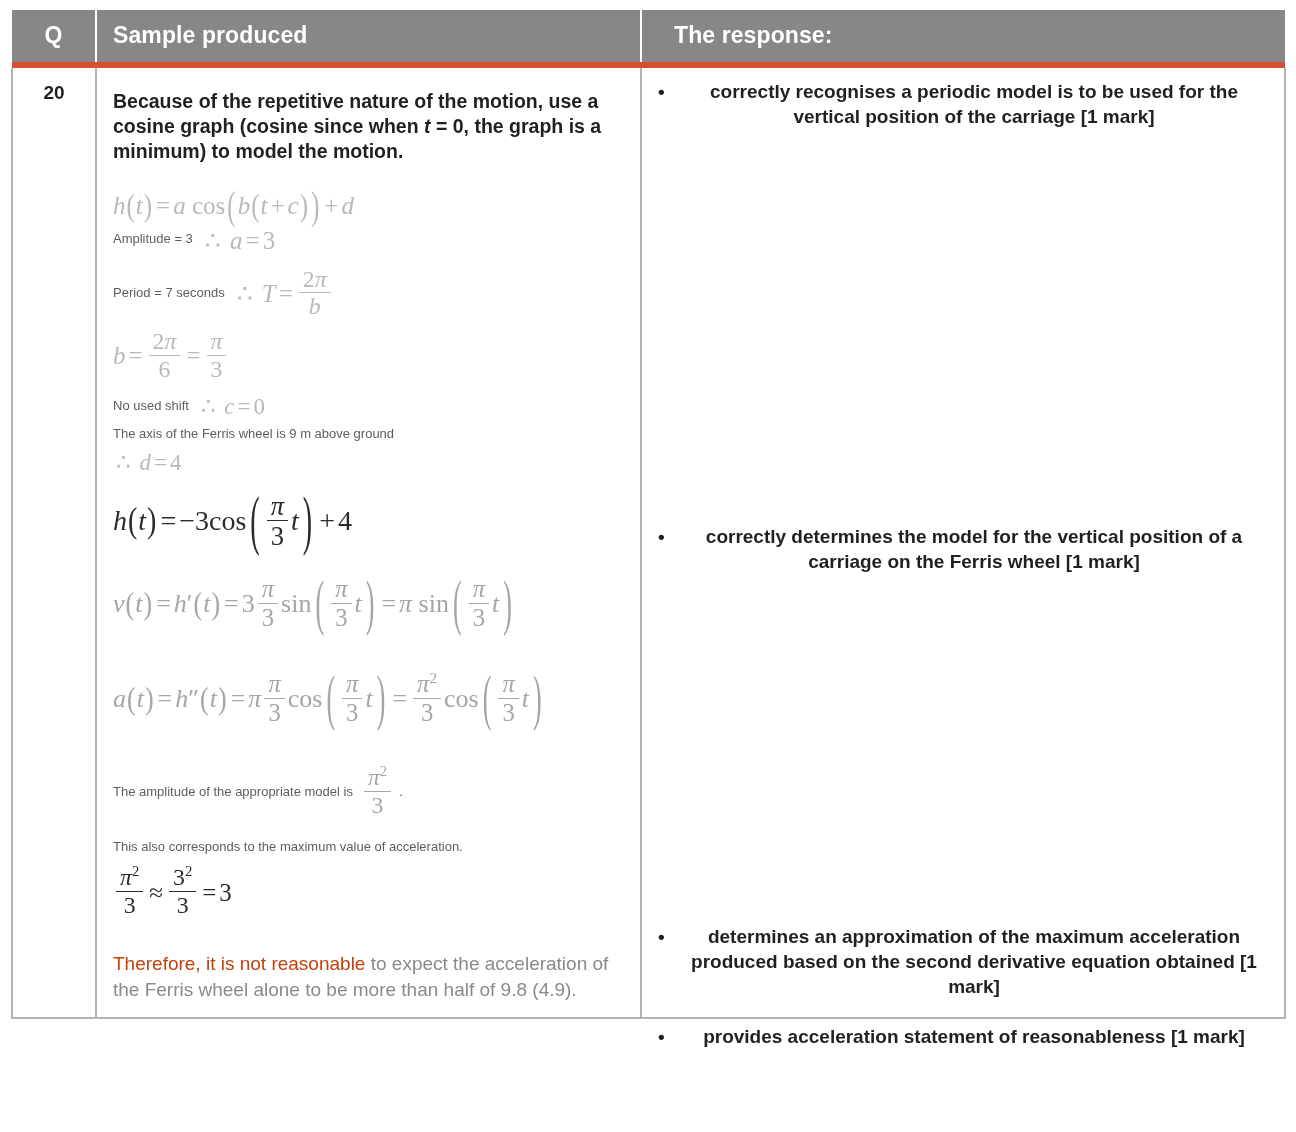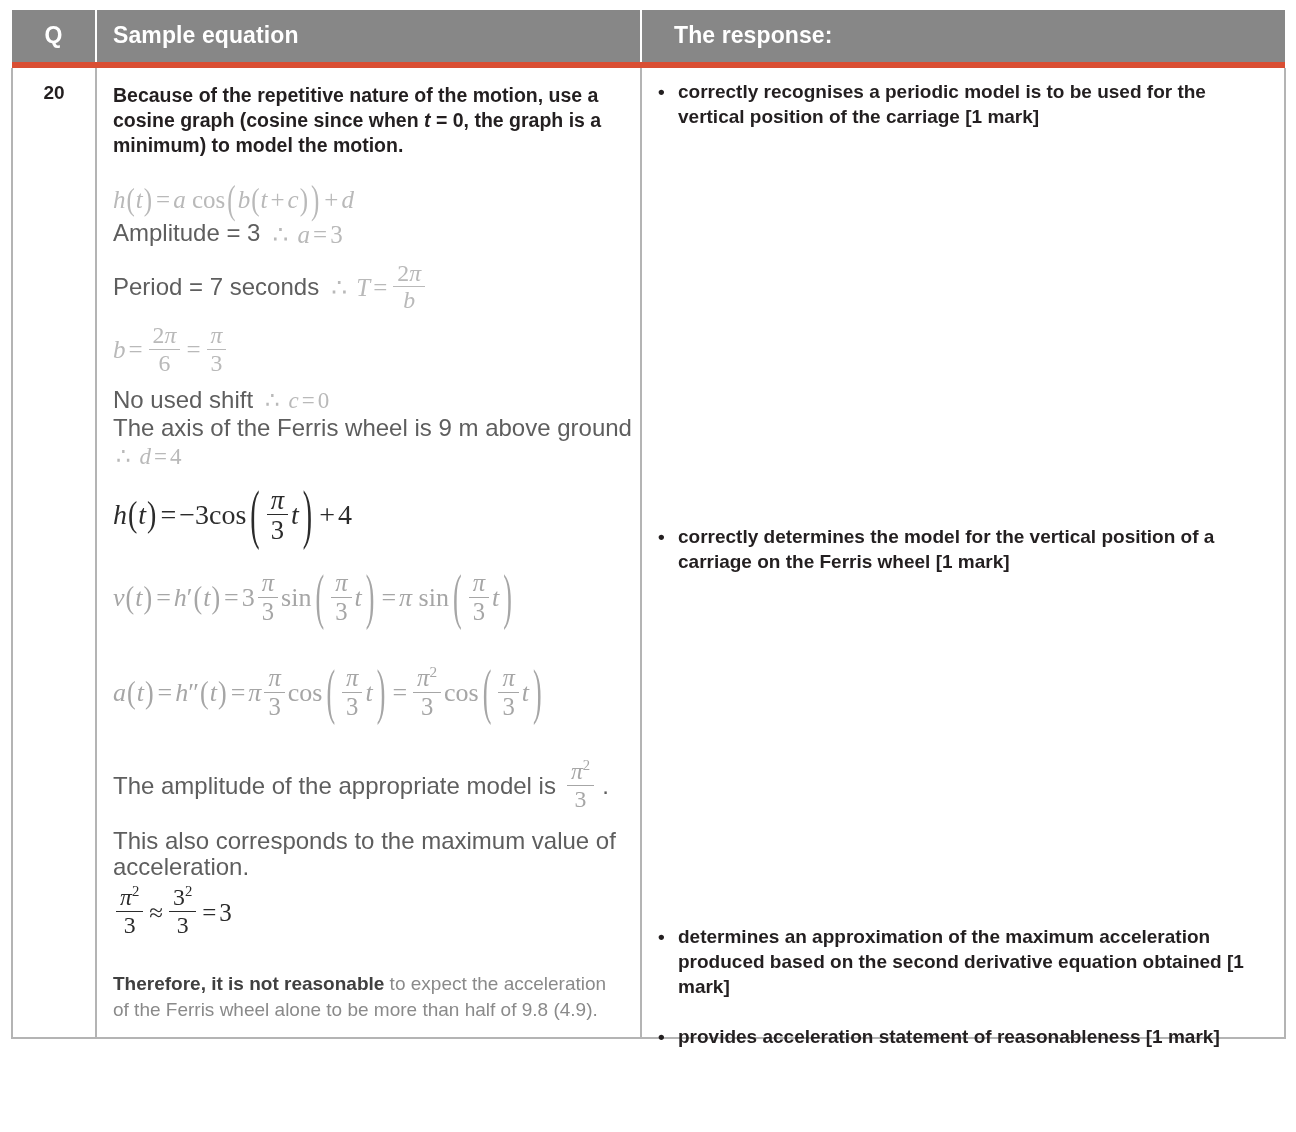--- a/index.html
+++ b/index.html
@@ -78,38 +78,38 @@
     width: 84px;
     text-align: center;
     padding: 14px 0 0 0;
     font-size: 19px;
     font-weight: bold;
     color: #231f20;
     border-left: 2px solid #b4b4b4;
   }
   td.cell-sample {
     width: 545px;
-    padding: 15px 14px 14px 16px;
+    padding: 21px 14px 14px 16px;
   }
   td.cell-resp {
     padding: 11px 14px 14px 16px;
   }
 
   
   .intro-para {
     font-size: 19.5px;
     line-height: 25px;
     font-weight: bold;
     color: #231f20;
     margin: 0 0 4px 0;
   }
   .intro-para .ital { font-style: italic; }
 
   .stmt {
-    font-size: 24px;
+    font-size: 13px;
     line-height: 26px;
     color: #8a8a8a;
     margin: 0;
     white-space: nowrap;
   }
   .stmt.dark { color: #5e5e5e; }
 
   
   .math {
     font-family: "Liberation Serif", "DejaVu Serif", serif;
@@ -203,22 +203,22 @@
     margin: 0;
   }
 
   .final-para {
     font-size: 19px;
     line-height: 26px;
     color: #8a8a8a;
     margin: 0;
   }
   .final-para b {
-    color: #404040;
-    font-weight: bold;
+    color: #c2410c;
+    font-weight: normal;
   }
 
   
   .resp-list {
     list-style: none;
     margin: 0;
     padding: 0;
     position: relative;
     height: 100%;
   }
@@ -233,40 +233,41 @@
     color: #231f20;
   }
   .resp-bullet {
     flex: 0 0 auto;
     width: 20px;
     font-size: 19px;
     line-height: 25px;
   }
   .resp-text {
     flex: 1 1 auto;
+    text-align: center;
   }
   .resp-text .mark {
     font-weight: bold;
   }
 </style>
 </head>
 <body>
 
 <div class="page">
 
   <table class="marking-table">
     <colgroup>
       <col style="width:84px">
       <col style="width:545px">
       <col>
     </colgroup>
     <thead>
       <tr class="thead-row">
         <th class="col-q">Q</th>
-        <th class="col-sample">Sample equation</th>
+        <th class="col-sample">Sample produced</th>
         <th class="col-resp">The response:</th>
       </tr>
       <tr class="header-rule">
         <td colspan="3"></td>
       </tr>
     </thead>
     <tbody>
       <tr class="body-row">
 
         <td class="cell-q">

